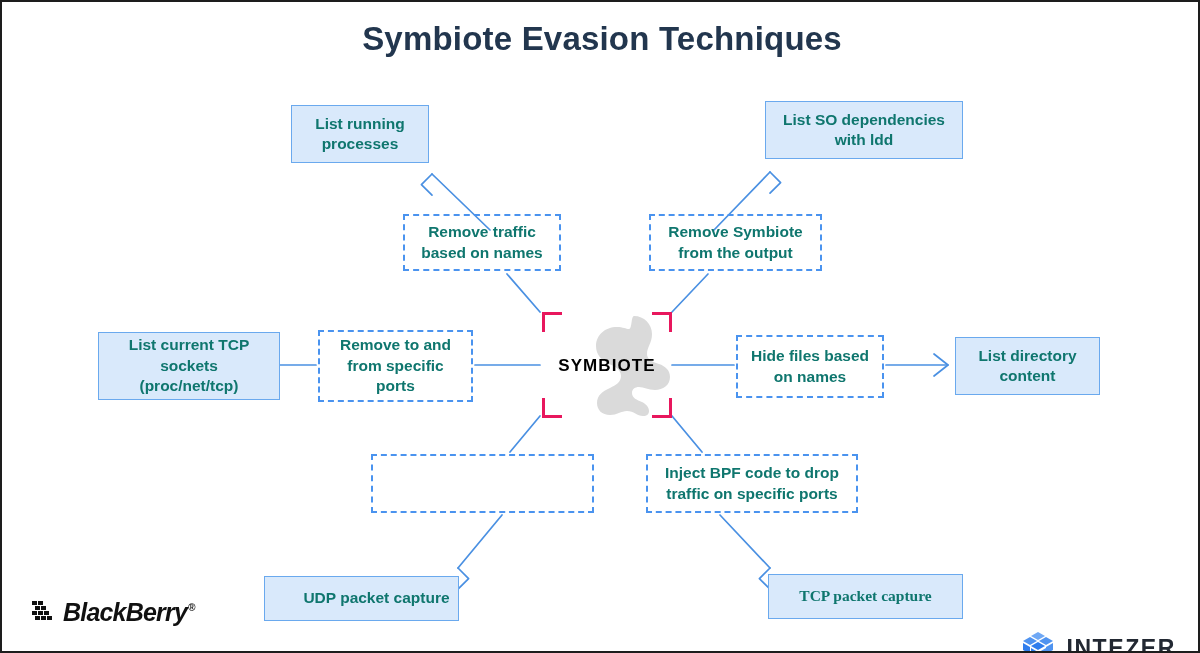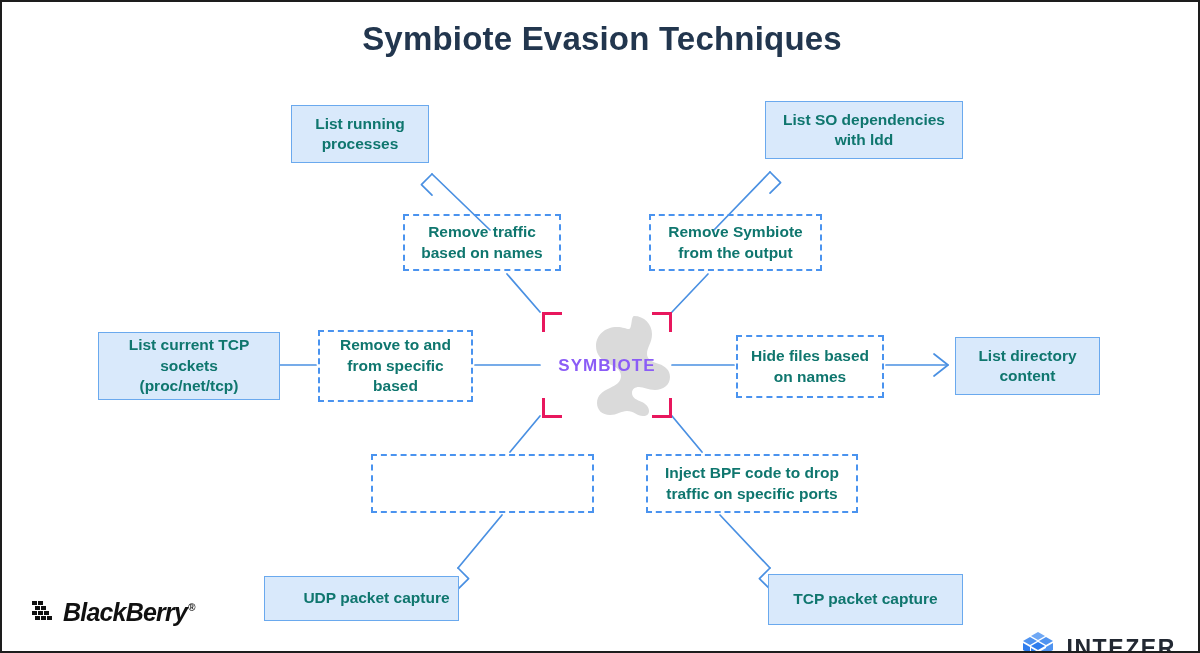--- a/index.html
+++ b/index.html
@@ -71,21 +71,21 @@
   }
   #center-label {
     position: absolute;
     left: 0;
     top: 44px;
     width: 130px;
     text-align: center;
     font-size: 17px;
     font-weight: bold;
     letter-spacing: 1.1px;
-    color: #8b5cf6;
+    color: #000000;
     z-index: 3;
   }
   .bracket {
     position: absolute;
     width: 17px;
     height: 17px;
     z-index: 2;
   }
   .bracket.tl { left: 0;   top: 0;    border-left: 3.2px solid #e8175d; border-top: 3.2px solid #e8175d; }
   .bracket.tr { right: 0;  top: 0;    border-right: 3.2px solid #e8175d; border-top: 3.2px solid #e8175d; }
@@ -223,21 +223,21 @@
         <div>
           <span>List current TCP</span>
           <span>sockets</span>
           <span>(proc/net/tcp)</span>
         </div>
       </div>
       <div class="node dashed" style="left: 316px; top: 328px; width: 155px; height: 72px;">
         <div>
           <span>Remove to and</span>
           <span>from specific</span>
-          <span>based</span>
+          <span>ports</span>
         </div>
       </div>
       <div class="node dashed" style="left: 734px; top: 333px; width: 148px; height: 63px;">
         <div>
           <span>Hide files based</span>
           <span>on names</span>
         </div>
       </div>
       <div class="node filled" style="left: 953px; top: 335px; width: 145px; height: 58px; text-align: center;">
         <div>
@@ -253,21 +253,21 @@
         <div>
           <span>Inject BPF code to drop</span>
           <span>traffic on specific ports</span>
         </div>
       </div>
       <div class="node filled" style="left: 262px; top: 574px; width: 195px; height: 45px; padding-left: 36px;">
         <div>
           <span>UDP packet capture</span>
         </div>
       </div>
-      <div class="node filled" style="left: 766px; top: 572px; width: 195px; height: 51px;">
+      <div class="node filled" style="left: 766px; top: 572px; width: 195px; height: 45px; font-family: Liberation Serif, serif;">
         <div>
           <span>TCP packet capture</span>
         </div>
       </div>
     </div>
 
   <div id="blackberry-logo">
     <svg id="bb-dots" width="26" height="24" viewBox="0 0 26 24" xmlns="http://www.w3.org/2000/svg">
       <g fill="#111111">
         <rect x="0" y="1" width="5" height="4"></rect>

